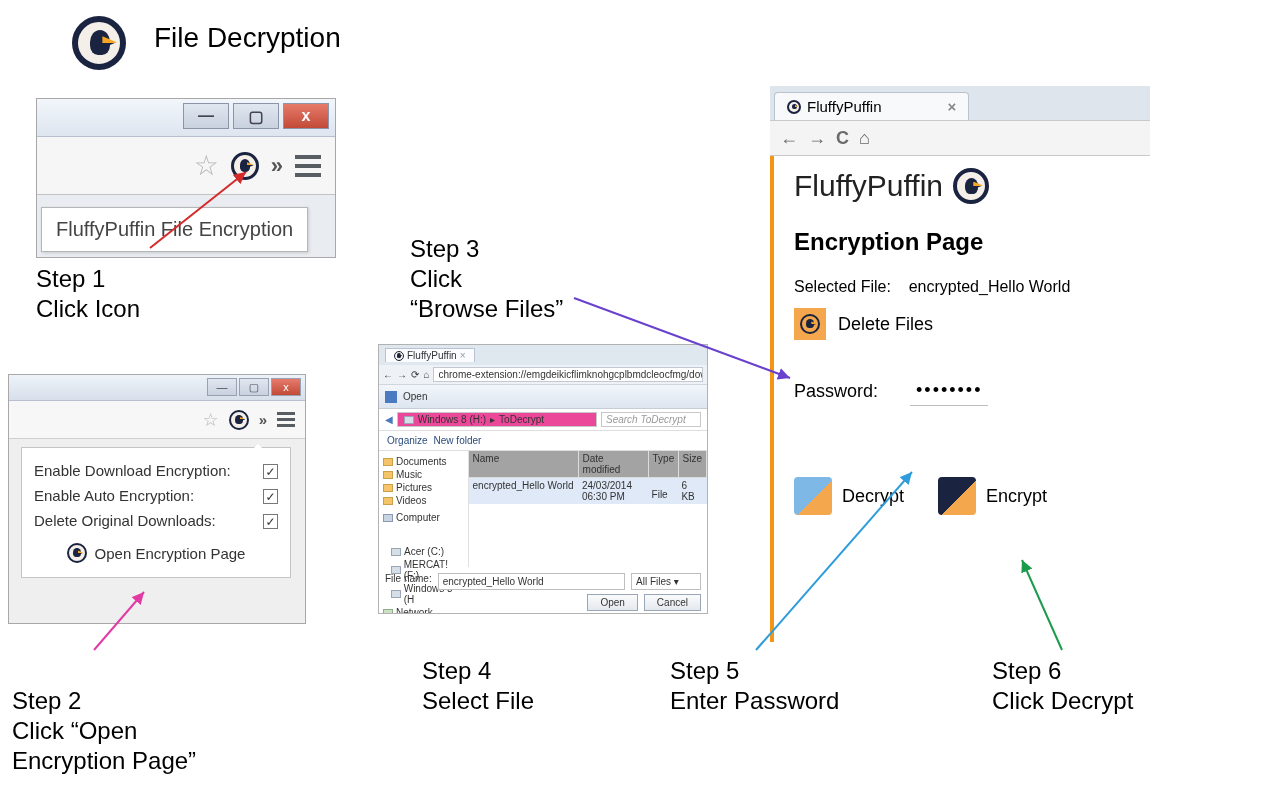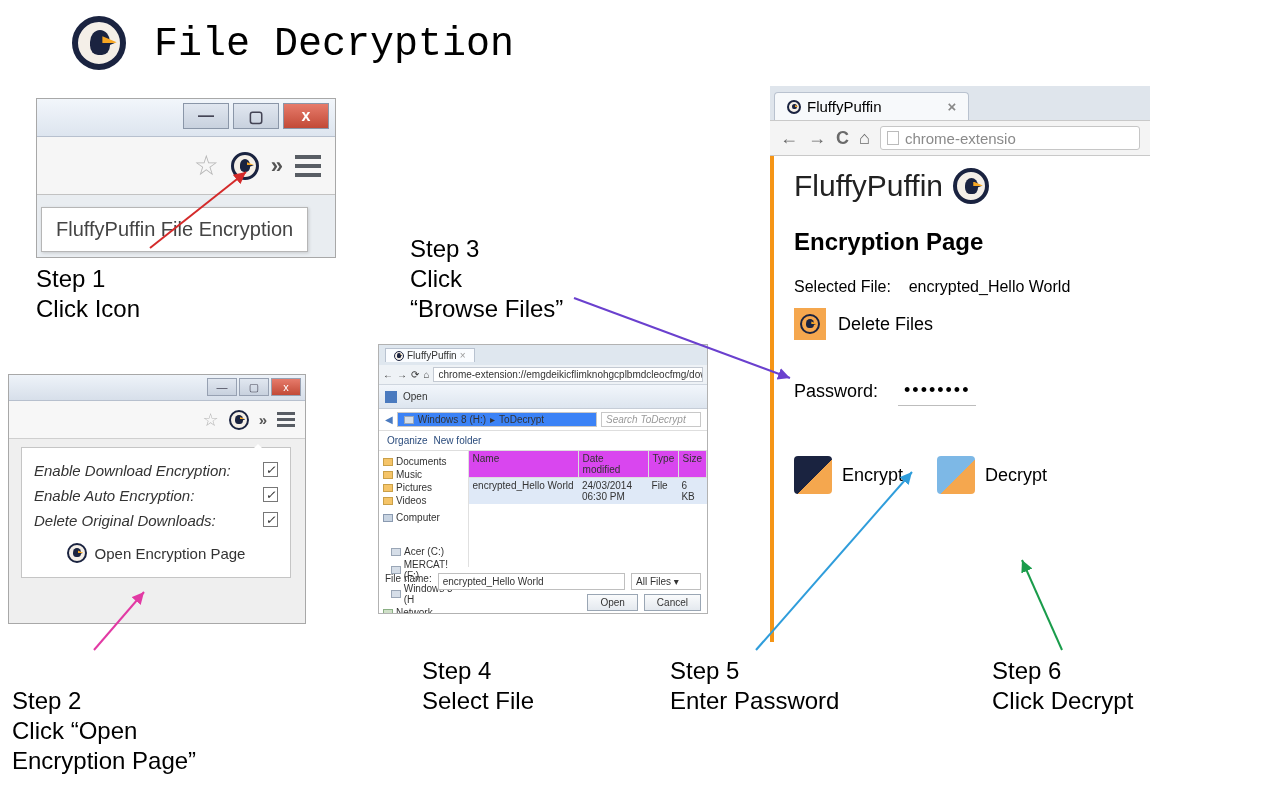--- a/index.html
+++ b/index.html
@@ -16,23 +16,22 @@
   .step-label {
     font-size: 24px;
     color: #000;
     line-height: 1.25;
     position: absolute;
   }
   .page-title {
     position: absolute;
     top: 22px;
     left: 154px;
-    font-size: 40px;
+    font-size: 28px;
     color: #000;
-    font-family: Liberation Mono, monospace;
   }
   
   .puffin-logo {
     width: 54px; height: 54px;
     border-radius: 50%;
     border: 6px solid #1a2340;
     position: relative;
     background: #f4efe8;
     display: inline-block;
   }
@@ -148,21 +147,21 @@
   #step2 .popup{
     position:absolute; top:72px; left:12px; right:14px;
     background:#fff;border:1px solid #c5c5c5;
     padding:10px 10px 14px 10px;
     font-size:15px;color:#333;
   }
   #step2 .popup::before{
     content:"";position:absolute;top:-10px;right:26px;
     border:6px solid transparent;border-bottom-color:#fff;
   }
-  #step2 .opt{display:flex;align-items:flex-start;justify-content:space-between;padding:4px 2px;font-style:italic;}
+  #step2 .opt{display:flex;align-items:flex-end;justify-content:space-between;padding:4px 2px;}
   #step2 .chk{
     width:15px;height:15px;border:1px solid #777;background:#fff;
     display:flex;align-items:center;justify-content:center;color:#333;font-size:12px;line-height:1;
   }
   #step2 .open-enc{
     display:flex;align-items:center;gap:8px;justify-content:center;
     margin-top:10px;
   }
 
   
@@ -173,30 +172,30 @@
     background:#fff;border:1px solid #b2b2b2;
     font-size:10px;color:#333;
     overflow:hidden;
   }
   #step4 .tabbar{height:20px;background:#dfe7ef;display:flex;align-items:center;gap:6px;padding:0 6px;}
   #step4 .tab{background:#fafcff;border:1px solid #b8c2d0;border-bottom:none;padding:1px 8px;display:flex;align-items:center;gap:3px;}
   #step4 .addrbar{height:20px;background:#eef2f6;border-bottom:1px solid #cfd6df;display:flex;align-items:center;padding:0 4px;gap:4px;}
   #step4 .addr{flex:1;background:#fff;border:1px solid #c3c9d2;padding:1px 4px;white-space:nowrap;overflow:hidden;}
   #step4 .dlg-title{height:24px;background:linear-gradient(#f2f6fb,#dde5ef);display:flex;align-items:center;gap:6px;padding:0 6px;border-bottom:1px solid #c6cdd7;}
   #step4 .crumbs{height:22px;display:flex;align-items:center;gap:4px;padding:0 6px;border-bottom:1px solid #dedede;}
-  #step4 .crumbbox{background:#3b82f6;border:1px solid #c8c8c8;padding:1px 6px;flex:1;display:flex;align-items:center;gap:4px;}
+  #step4 .crumbbox{background:#ec4899;border:1px solid #c8c8c8;padding:1px 6px;flex:1;display:flex;align-items:center;gap:4px;}
   #step4 .searchbox{width:100px;background:#fff;border:1px solid #c8c8c8;padding:1px 4px;color:#999;font-style:italic;}
   #step4 .cmds{height:20px;border-bottom:1px solid #dedede;display:flex;align-items:center;gap:6px;padding:0 8px;color:#2a4b7c;}
   #step4 .body{display:flex;height:116px;}
   #step4 .tree{width:90px;border-right:1px solid #e0e0e0;padding:4px;}
   #step4 .tree div{display:flex;align-items:center;gap:3px;padding:1px 0;}
   #step4 .folder-ico{width:10px;height:8px;background:#f5c468;border:1px solid #caa048;}
   #step4 .drive-ico{width:10px;height:8px;background:#d6dee8;border:1px solid #9aa6b6;}
   #step4 .list{flex:1;}
-  #step4 .listhdr{background:#d946ef;border-bottom:1px solid #dcdcdc;display:flex;}
+  #step4 .listhdr{background:#a3a3a3;border-bottom:1px solid #dcdcdc;display:flex;}
   #step4 .listhdr span{padding:2px 4px;border-right:1px solid #dcdcdc;}
   #step4 .row{display:flex;background:#dfe9f7;}
   #step4 .row span{padding:2px 4px;}
   #step4 .footer{padding:6px;display:flex;flex-direction:column;gap:4px;}
   #step4 .fnrow{display:flex;align-items:flex-start;gap:6px;}
   #step4 .fn{flex:1;background:#fff;border:1px solid #bfbfbf;padding:2px 4px;}
   #step4 .combo{width:70px;background:#fff;border:1px solid #bfbfbf;padding:2px 4px;}
   #step4 .btnrow{display:flex;justify-content:flex-end;gap:6px;}
   #step4 .btn{background:linear-gradient(#fafbfc,#e4e9ef);border:1px solid #9aa6b4;padding:2px 12px;}
 
@@ -229,21 +228,21 @@
   #mainPage .pagebody{
     flex:1;border-left:4px solid #f59516;padding:12px 16px 0 20px;
   }
   #mainPage .brand{
     display:flex;align-items:center;gap:10px;font-size:30px;color:#222;margin-bottom:24px;
   }
   #mainPage h2{font-size:24px;margin:0 0 22px 0;}
   #mainPage .sel{font-size:16px;margin-bottom:12px;}
   #mainPage .browse{display:flex;align-items:center;gap:12px;font-size:18px;margin-bottom:36px;}
   #mainPage .browse .ico{width:32px;height:32px;background:#f5a74e;display:inline-flex;align-items:center;justify-content:center;}
-  #mainPage .pwdrow{display:flex;align-items:center;gap:20px;font-size:18px;margin-bottom:50px;}
+  #mainPage .pwdrow{display:flex;align-items:center;gap:32px;font-size:18px;margin-bottom:71px;}
   #mainPage .pwdbox{border-bottom:1px solid #bdbdbd;padding:4px 6px;font-size:18px;letter-spacing:2px;}
   #mainPage .actions{display:flex;gap:34px;align-items:center;font-size:18px;}
   #mainPage .actbtn{display:flex;align-items:center;gap:10px;}
   #mainPage .actico{width:38px;height:38px;background:#1a2340;display:inline-block;position:relative;border-radius:4px;}
   #mainPage .actico.enc{background:linear-gradient(135deg,#1a2340 55%,#f5a74e 55%);}
   #mainPage .actico.dec{background:linear-gradient(135deg,#7db8e6 55%,#f5a74e 55%);}
 
   
   svg.arrows{
     position:absolute;top:0;left:0;width:1280px;height:800px;pointer-events:none;
@@ -389,21 +388,21 @@
     <div class="list">
       <div class="listhdr">
         <span style="width:110px;">Name</span>
         <span style="width:70px;">Date modified</span>
         <span style="width:30px;">Type</span>
         <span>Size</span>
       </div>
       <div class="row">
         <span style="width:110px;">encrypted_Hello World</span>
         <span style="width:70px;">24/03/2014 06:30 PM</span>
-        <span style="width:30px;">File</span>
+        <span style="width:30px;margin-top:9px;">File</span>
         <span>6 KB</span>
       </div>
     </div>
   </div>
   <div class="footer">
     <div class="fnrow">
       <span>File name:</span>
       <div class="fn">encrypted_Hello World</div>
       <div class="combo"><span>All Files</span> ▾</div>
     </div>
@@ -420,24 +419,20 @@
       <span class="puffin-logo" style="width:14px;height:14px;border-width:2px;"></span>
       <span>FluffyPuffin</span>
       <span class="close-x" style="margin-left:60px;">×</span>
     </div>
   </div>
   <div class="navbar">
     <span>←</span>
     <span>→</span>
     <span style="font-weight:bold;">C</span>
     <span>⌂</span>
-    <div class="urlbox">
-      <span style="width:12px;height:14px;border:1px solid #bbb;display:inline-block;"></span>
-      <span>chrome-extensio</span>
-    </div>
   </div>
   <div class="pagebody">
     <div class="brand">
       <span>FluffyPuffin</span>
       <span class="puffin-logo md"></span>
     </div>
     <h2>Encryption Page</h2>
     <div class="sel">
       <span>Selected File:</span>
       &nbsp;&nbsp;
@@ -448,26 +443,26 @@
         <span class="puffin-logo" style="width:20px;height:20px;border-width:2px;background:#f5a74e;"></span>
       </span>
       <span>Delete Files</span>
     </div>
     <div class="pwdrow">
       <span>Password:</span>
       <span class="pwdbox">••••••••</span>
     </div>
     <div class="actions">
       <div class="actbtn">
+        <span class="actico dec"></span>
+        <span>Decrypt</span>
+      </div>
+      <div class="actbtn">
         <span class="actico enc"></span>
         <span>Encrypt</span>
-      </div>
-      <div class="actbtn">
-        <span class="actico dec"></span>
-        <span>Decrypt</span>
       </div>
     </div>
   </div>
 </div>
 
 <div class="step-label" style="top:264px;left:36px;">
   <span>Step 1</span><br><span>Click Icon</span>
 </div>
 <div class="step-label" style="top:656px;left:12px;white-space:pre-line;">
   <span>Step 2</span><br><span>Click “Open

